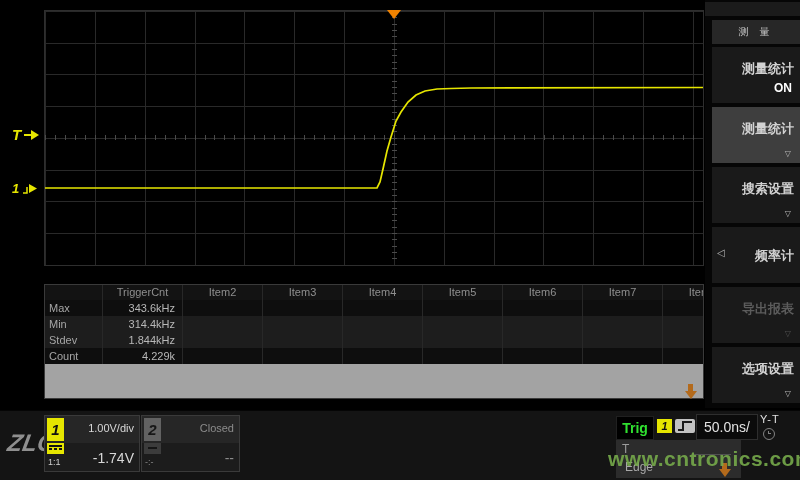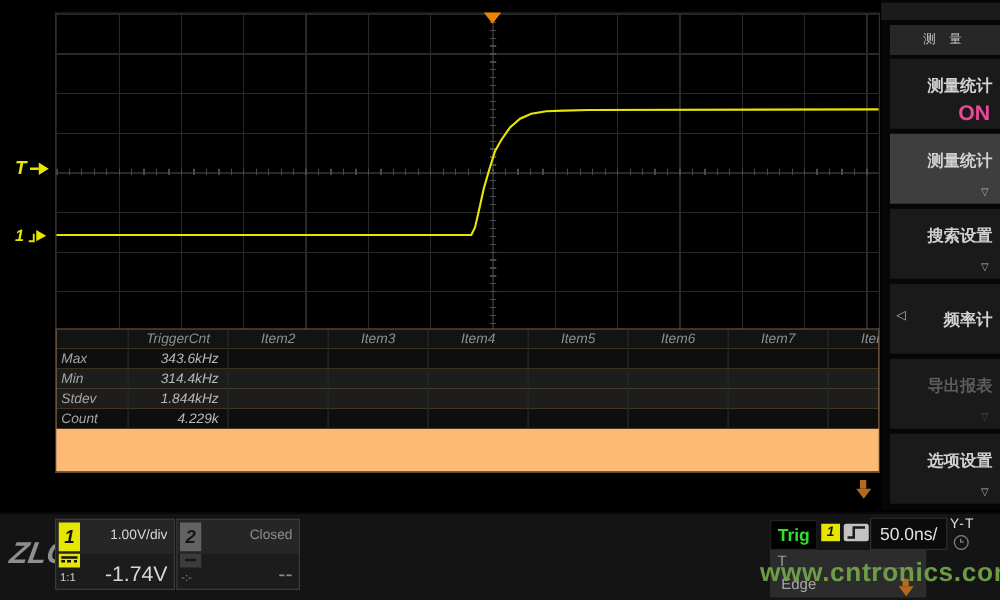--- a/index.html
+++ b/index.html
@@ -28,21 +28,21 @@
 
   .oarrow{width:0;height:0;border-left:6px solid transparent;border-right:6px solid transparent;
     border-top:8px solid #b36a1c;}
   .oarrow-stem{width:5px;background:#b36a1c;}
   .arrow1-stem{left:688px;top:384px;height:7px;}
   .arrow1{left:685px;top:391px;}
   .arrow2-stem{left:722px;top:463px;height:6px;}
   .arrow2{left:719px;top:469px;}
 
   
-  .meas-table{left:44px;top:263px;width:658px;height:113px;overflow:hidden;border:1px solid #3a3a3a;background:#fdba74;font-style:italic;}
+  .meas-table{left:44px;top:284px;width:658px;height:113px;overflow:hidden;border:1px solid #3a3a3a;background:#a3a3a3;}
   .trow{display:grid;grid-template-columns:58px repeat(8,80px);height:16px;}
   .thead{height:15px;background:#131313;}
   .light{background:#1d1d1d;}
   .dark{background:#0e0e0e;}
   .cell{border-right:1px solid #282828;line-height:16px;font-size:11px;overflow:hidden;white-space:nowrap;}
   .hcell{color:#8f8f8f;text-align:center;line-height:15px;}
   .lcell{color:#a5a5a5;padding-left:4px;}
   .vcell{color:#b8b8b8;text-align:right;padding-right:7px;}
 
   
@@ -50,21 +50,21 @@
   .sb-strip{position:absolute;left:0;top:2px;right:0;height:14px;background:#1b1b1b;}
   .sb-header{position:absolute;left:7px;right:0;top:20px;height:24px;background:#272727;
     color:#c9c9c9;font-size:10px;text-align:center;line-height:24px;letter-spacing:4px;}
   .sb-list{position:absolute;left:7px;right:0;top:47px;font-weight:bold;}
   .menu-item{position:relative;height:56px;margin-bottom:4px;background:#1a1a1a;color:#d2d2d2;font-size:13px;}
   .menu-item.selected{background:#3e3e3e;}
   .menu-item.disabled .mi-label{color:#5c5c5c;}
   .menu-item.disabled .mi-chevron{color:#4f4f4f;}
   .mi-label{position:absolute;top:13px;right:6px;white-space:nowrap;}
   .menu-item.center .mi-label{top:20px;}
-  .mi-value{position:absolute;top:34px;right:8px;color:#ec4899;font-size:17px;}
+  .mi-value{position:absolute;top:34px;right:8px;color:#ffffff;font-size:12px;}
   .mi-chevron{position:absolute;bottom:5px;right:9px;font-size:8px;color:#b5b5b5;}
   .mi-back{position:absolute;left:5px;top:20px;font-size:10px;color:#b5b5b5;}
 
   
   .bottom-bar{left:0;top:410px;width:800px;height:70px;background:#141414;border-top:1px solid #050505;box-sizing:border-box;}
   .logo{left:8px;top:429px;font-style:italic;font-weight:bold;font-size:24px;color:#8f8f8f;transform:skewX(-10deg);}
   .logo-reg{left:88px;top:422px;font-size:9px;color:#8f8f8f;}
 
   .ch-box{top:415px;height:55px;border:1px solid #3a3a3a;background:#1c1c1c;}
   .ch1-box{left:44px;width:94px;}
@@ -77,21 +77,21 @@
   .dcbadge{position:absolute;left:2px;top:27px;width:17px;height:11px;}
   .dc1{background:#e6e600;}
   .dc2{background:#3c3c3c;}
   .dc-line{display:block;height:2px;background:#111;margin:2px 2px 0;}
   .dc-dash{display:block;height:2px;margin:1px 2px 0;
     background:repeating-linear-gradient(to right,#111 0 3px,transparent 3px 5px);}
   .dc2-line{display:block;height:2px;background:#161616;margin:4px 4px 0;}
   .probe{position:absolute;left:3px;top:41px;font-size:9px;color:#cfcfcf;}
   .probe2{color:#8a8a8a;}
   .ch-scale{position:absolute;right:5px;top:6px;font-size:11px;color:#d8d8d8;}
-  .ch-offset{position:absolute;right:5px;top:34px;font-size:17px;color:#d8d8d8;}
+  .ch-offset{position:absolute;right:5px;top:34px;font-size:14px;color:#d8d8d8;}
   .dim{color:#8c8c8c;margin-left:16px;}
 
   .trig-btn{left:616px;top:416px;width:36px;height:22px;background:#000;border:1px solid #202020;
     color:#30e030;font-weight:bold;font-size:14px;text-align:center;line-height:22px;}
   .trig-src-badge{left:657px;top:419px;width:15px;height:14px;background:#e6e600;color:#111;
     font-size:11px;font-style:italic;font-weight:bold;text-align:center;line-height:14px;}
   .edge-icon{left:675px;top:419px;width:20px;height:14px;background:#c2c2c2;border-radius:2px;}
   .tb-box{left:696px;top:414px;width:60px;height:24px;background:#0b0b0b;border:1px solid #2e2e2e;
     color:#e2e2e2;font-size:14px;text-align:center;line-height:24px;}
   .yt-label{left:760px;top:413px;color:#e0e0e0;font-size:11px;letter-spacing:1px;}

